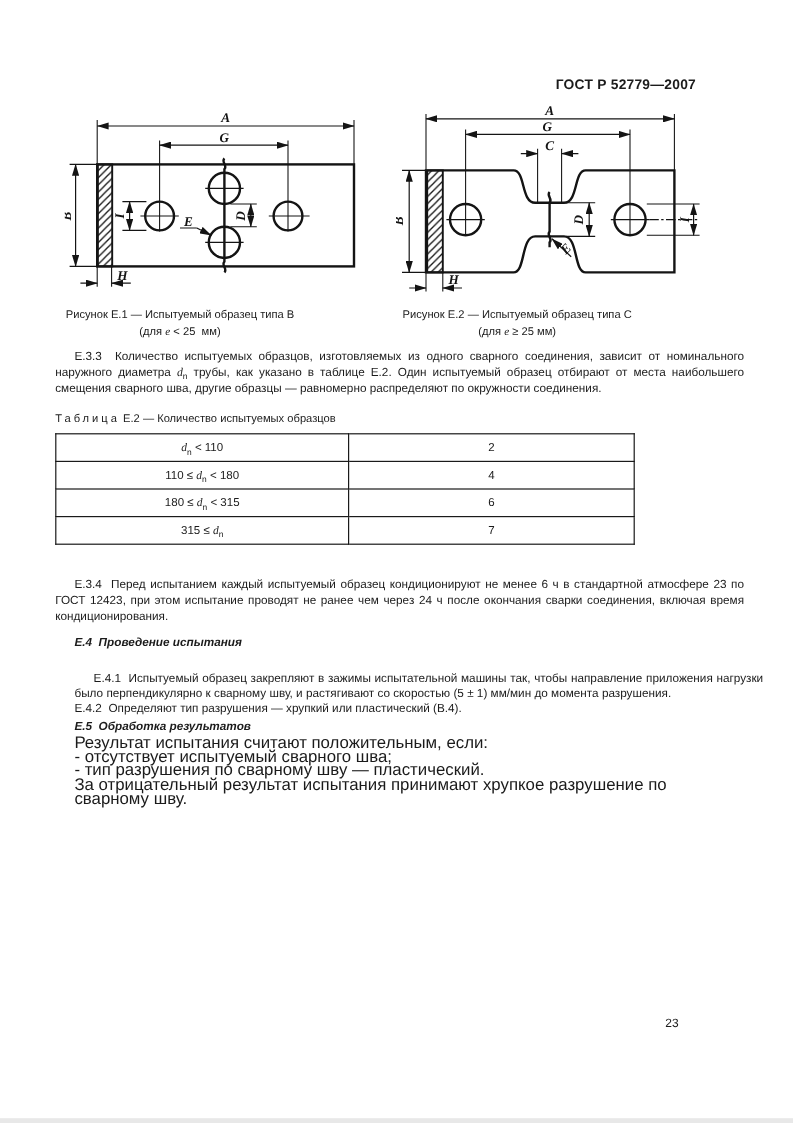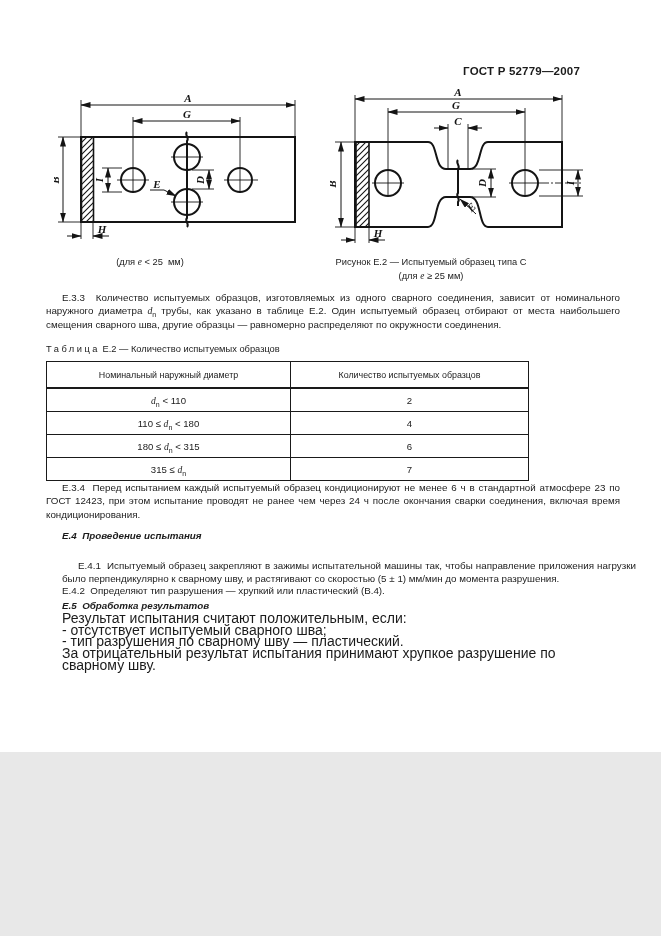--- a/index.html
+++ b/index.html
@@ -1,16 +1,16 @@
 <!DOCTYPE html>
 <html><head>
 <meta charset="utf-8">
 <style>
   html,body{margin:0;padding:0;background:#e8e8e8;}
-  .page{position:relative;width:661px;height:752px;background:#ffffff;overflow:hidden;
+  .page{position:relative;width:661px;height:932px;background:#ffffff;overflow:hidden;
         font-family:"Liberation Sans",sans-serif;color:#1b1b1b;}
   .hdr{position:absolute;top:65px;left:0;width:580px;text-align:right;
        font-weight:bold;font-size:11.5px;letter-spacing:.2px;}
   .para{position:absolute;left:46px;width:574px;font-size:9.8px;line-height:13.4px;
         text-align:justify;}
   .ind{text-indent:16px;}
   .bold{font-weight:bold;font-style:italic;}
   .cap{position:absolute;font-size:9.3px;line-height:14px;text-align:center;}
   .var{font-family:"Liberation Serif",serif;font-style:italic;}
   sub{font-size:7px;line-height:0;}
@@ -137,41 +137,38 @@
 
     <path class="hair" d="M209,82 H253 M209,108 H253"></path>
     <line class="thin" x1="248" y1="82" x2="248" y2="108" marker-start="url(#ar2)" marker-end="url(#ar2)"></line>
     <text class="dim" x="244" y="95" transform="rotate(-90 244 95)">I</text>
 
     <line class="thin" x1="146" y1="126" x2="130" y2="111" marker-end="url(#ar2)"></line>
     <text class="dim" x="144" y="122" transform="rotate(-45 144 122)">E</text>
   </svg>
 
   <div class="cap" style="left:20px;top:255px;width:260px;">
+    <div>Рисунок Е.1 — Испытуемый образец типа В</div>
     <div><span>(для </span><span class="var">е</span><span> &lt; 25&nbsp; мм)</span></div>
   </div>
   <div class="cap" style="left:302px;top:255px;width:258px;">
     <div>Рисунок Е.2 — Испытуемый образец типа С</div>
     <div><span>(для </span><span class="var">е</span><span> ≥ 25 мм)</span></div>
   </div>
 
   <p class="para ind" style="top:291px;margin:0;"><span>Е.3.3&nbsp; Количество испытуемых образцов, изготовляемых из одного сварного соединения, зависит от номинального наружного диаметра </span><span class="var">d</span><sub>n</sub><span> трубы, как указано в таблице Е.2. Один испытуемый образец отбирают от места наибольшего смещения сварного шва, другие образцы — равномерно распределяют по окружности соединения.</span></p>
 
   <div class="tbl-title"><span class="sp">Таблица</span><span>&nbsp;Е.2 — Количество испытуемых образцов</span></div>
 
   <table class="gost">
     <colgroup>
         <col style="width:244px;">
         <col style="width:238px;">
       </colgroup>
     <tbody>
-        <tr>
-      <th>Номинальный наружный диаметр</th>
-      <th>Количество испытуемых образцов</th>
-    </tr>
     <tr>
       <td><span></span><span class="var">d</span><sub>n</sub><span> &lt; 110</span></td>
       <td>2</td>
     </tr>
     <tr>
       <td><span>110 ≤ </span><span class="var">d</span><sub>n</sub><span> &lt; 180</span></td>
       <td>4</td>
     </tr>
     <tr>
       <td><span>180 ≤ </span><span class="var">d</span><sub>n</sub><span> &lt; 315</span></td>

